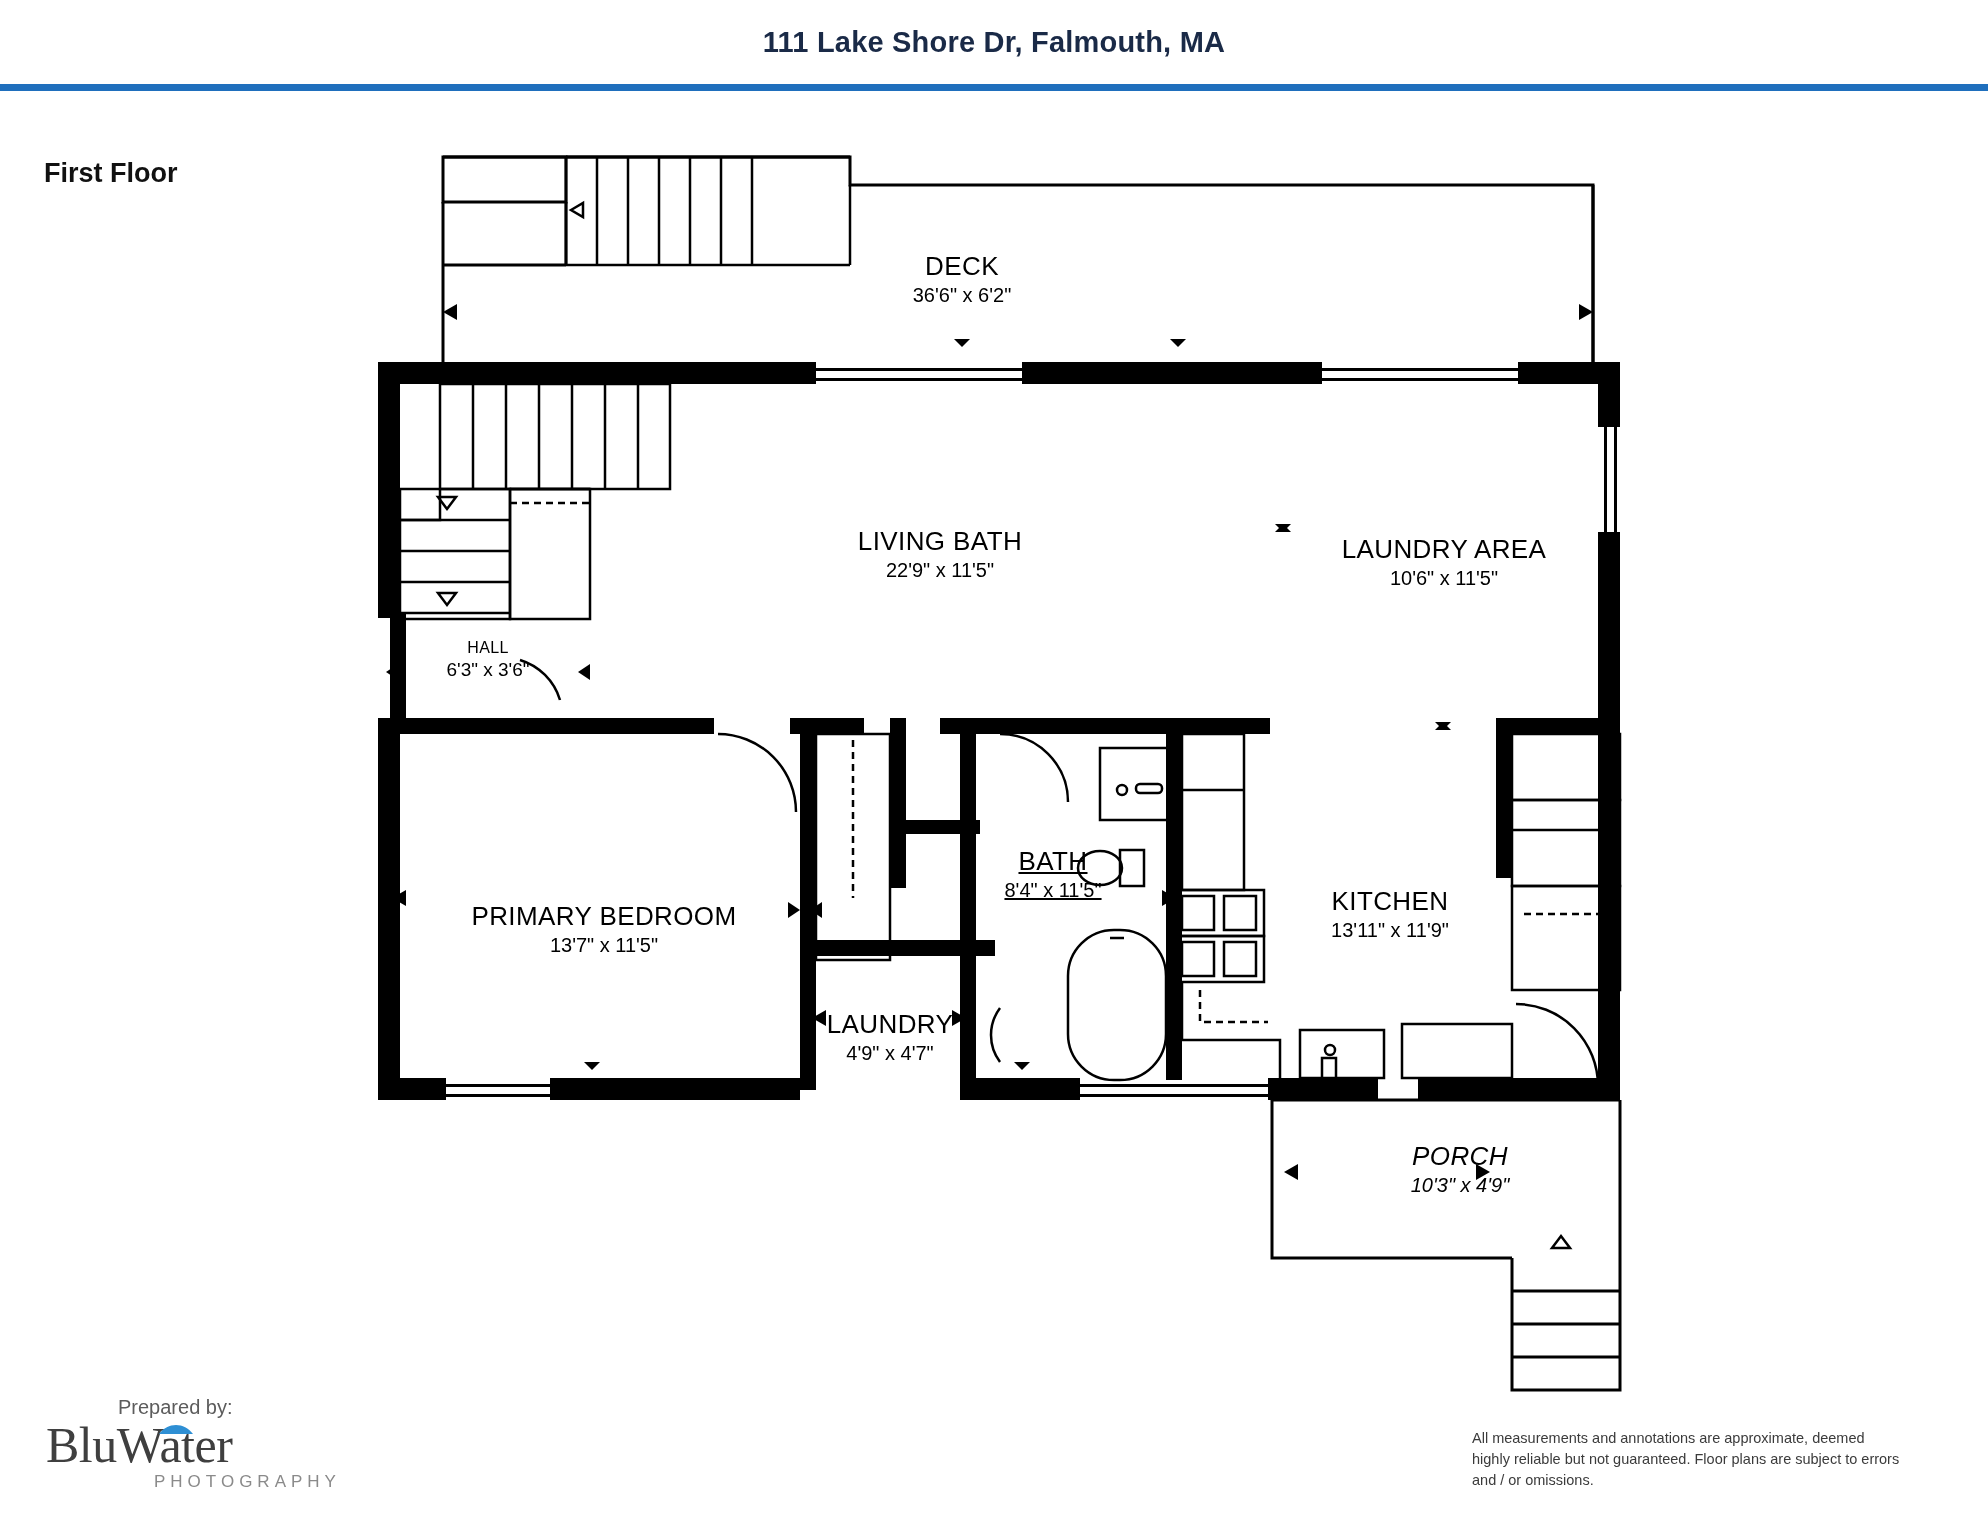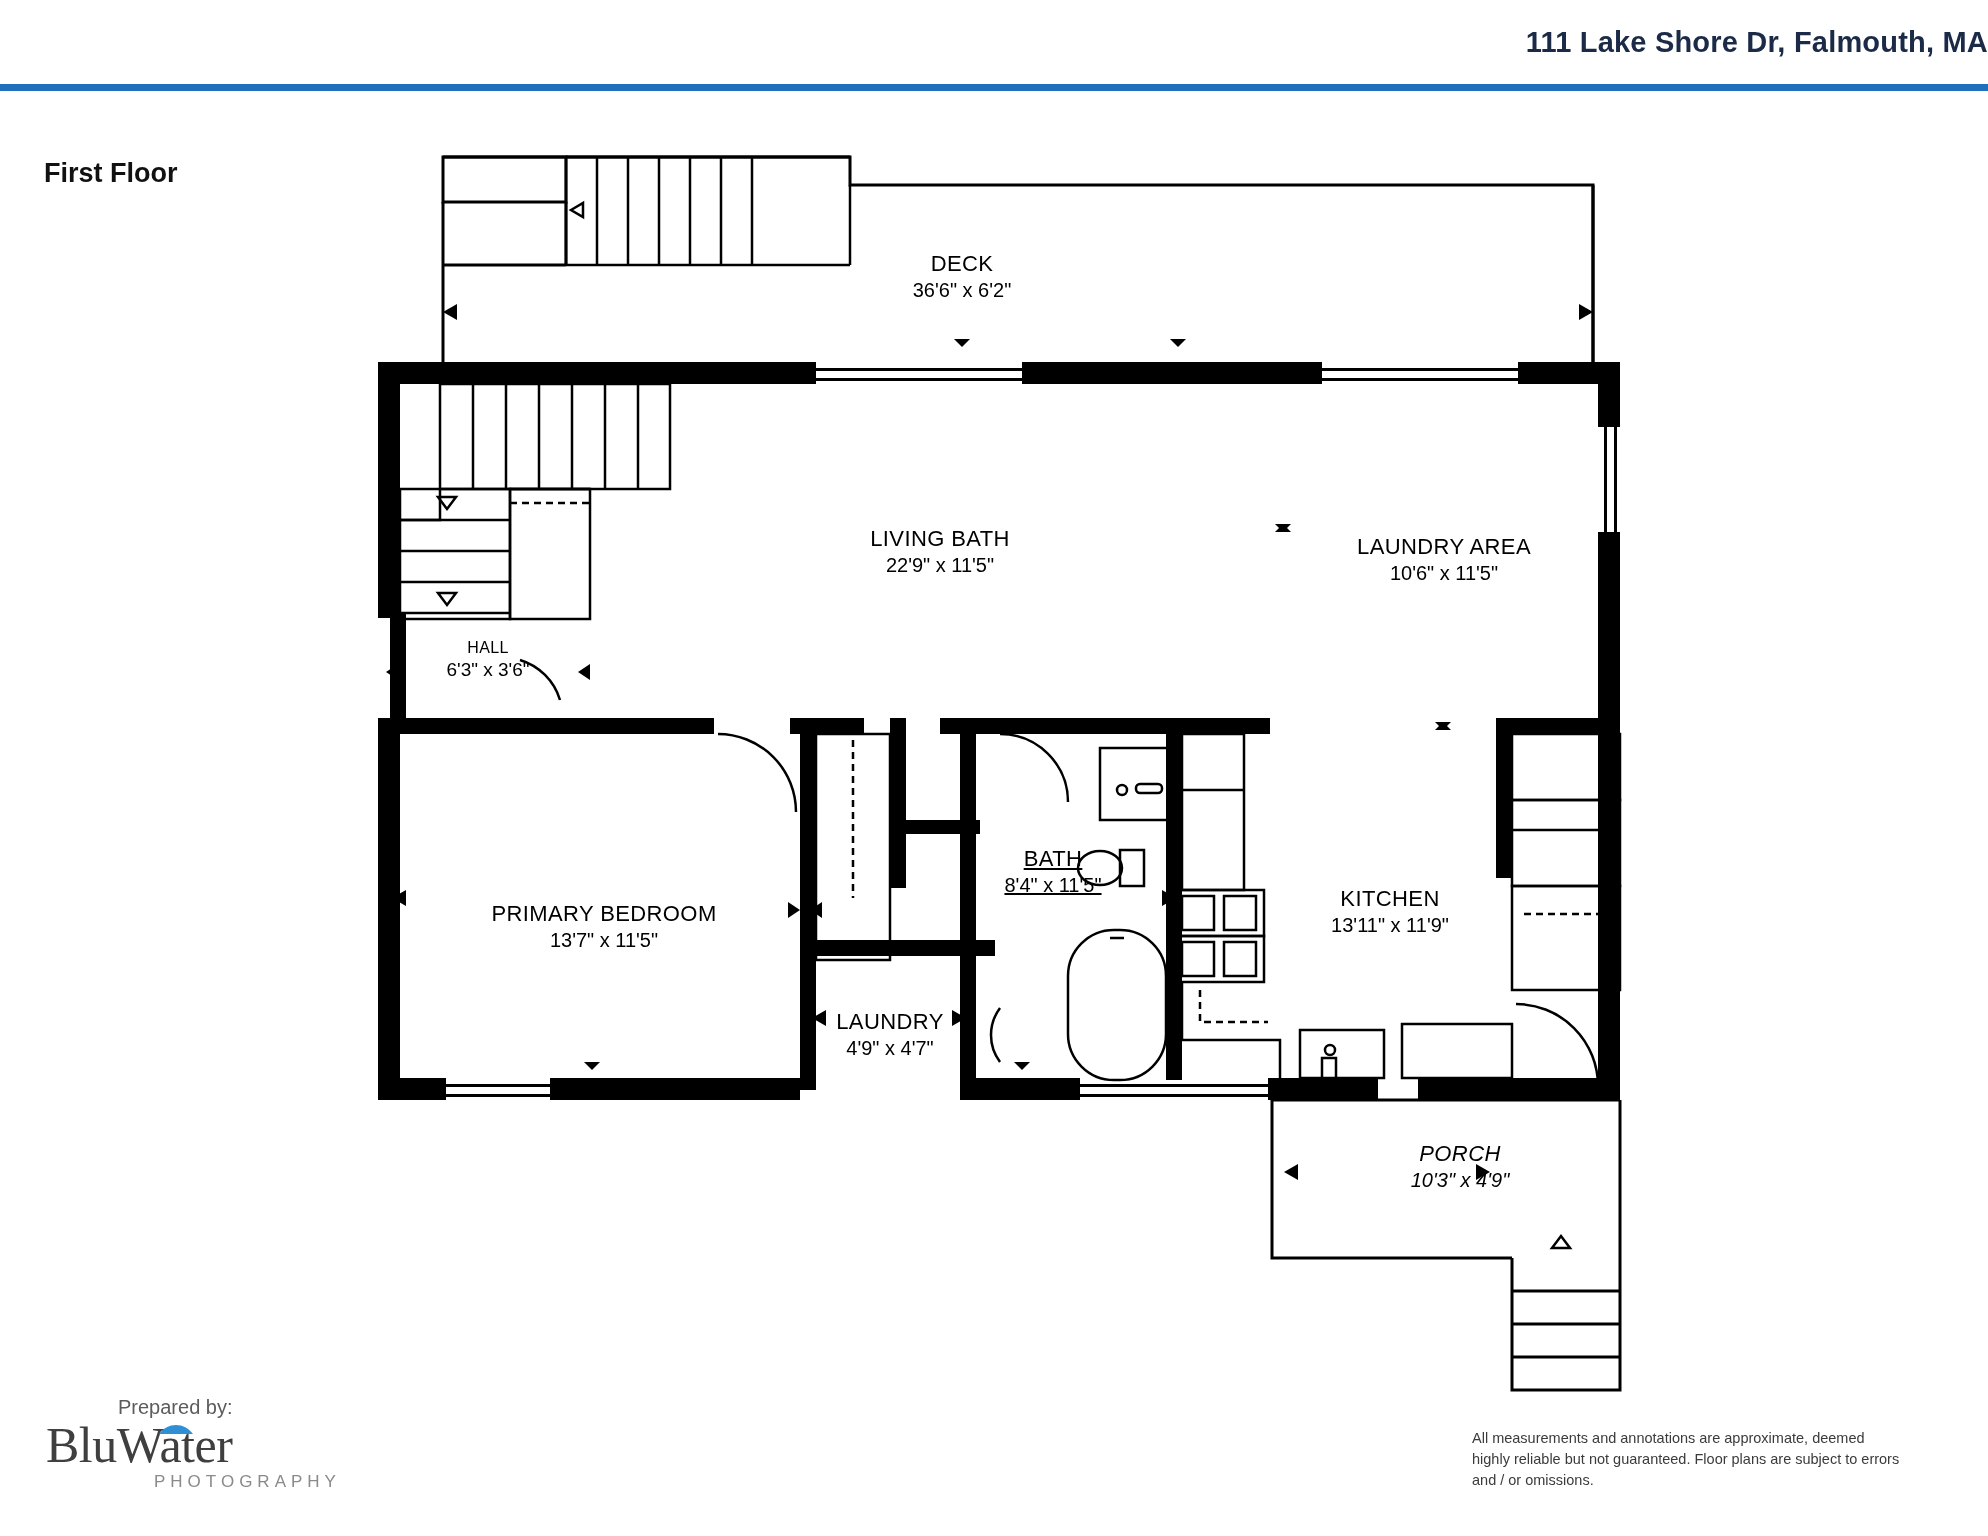--- a/index.html
+++ b/index.html
@@ -14,21 +14,21 @@
     font-family: "Liberation Sans", sans-serif;
     color: #000000;
     overflow: hidden;
   }
   
   .header-title {
     position: absolute;
     top: 26px;
     left: 0;
     width: 1988px;
-    text-align: right;
+    text-align: center;
     font-size: 29px;
     font-weight: bold;
     color: #1a2a47;
     letter-spacing: 0.2px;
   }
   .header-rule {
     position: absolute;
     top: 84px;
     left: 0;
     width: 1988px;
@@ -54,21 +54,21 @@
     pointer-events: none;
   }
   
   .room {
     position: absolute;
     text-align: center;
     line-height: 1.28;
     white-space: nowrap;
   }
   .room .name {
-    font-size: 22px;
+    font-size: 26px;
     letter-spacing: 0.4px;
     color: #000;
   }
   .room .dims {
     font-size: 20px;
     color: #000;
   }
   .room.small .name { font-size: 16px; }
   .room.small .dims { font-size: 19px; }
 

